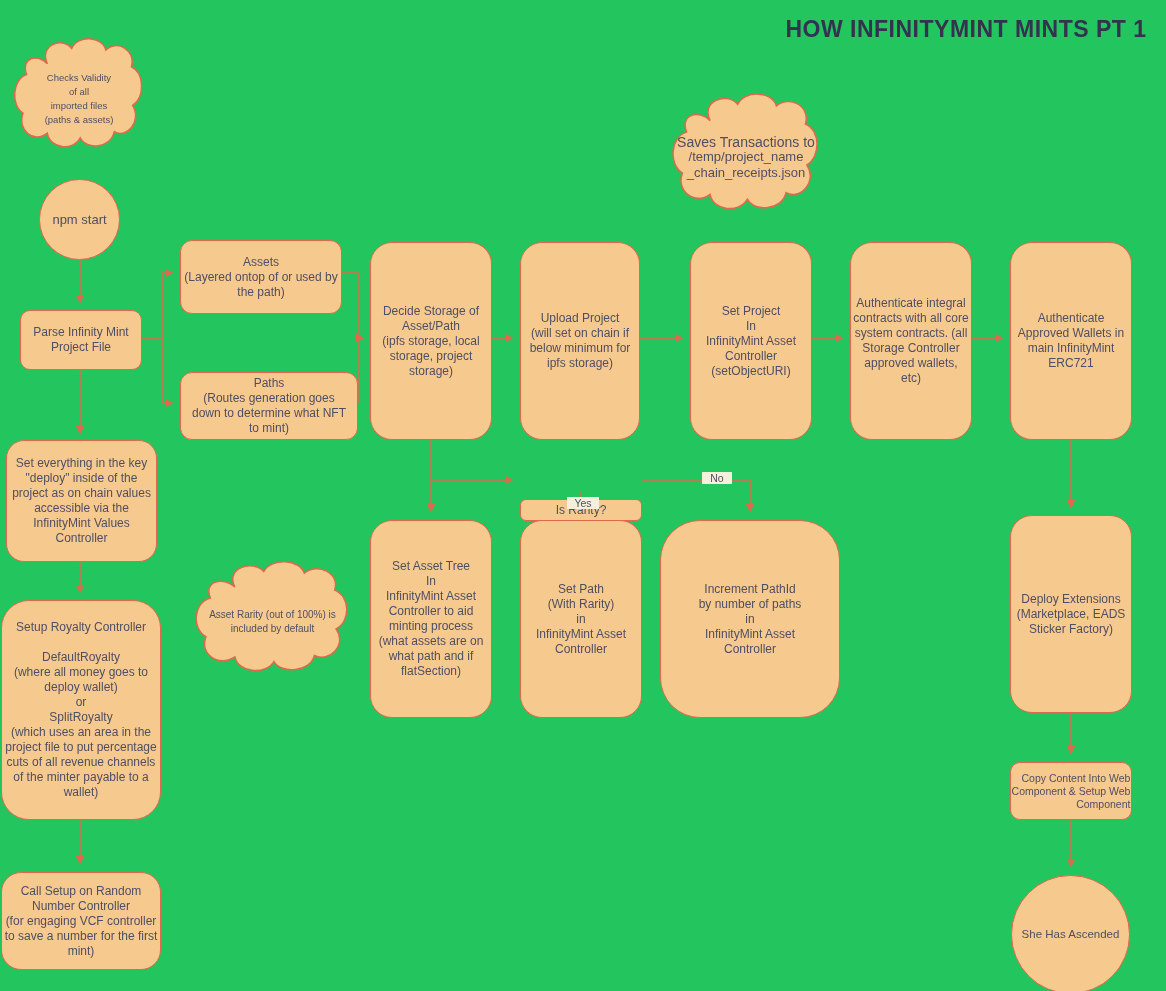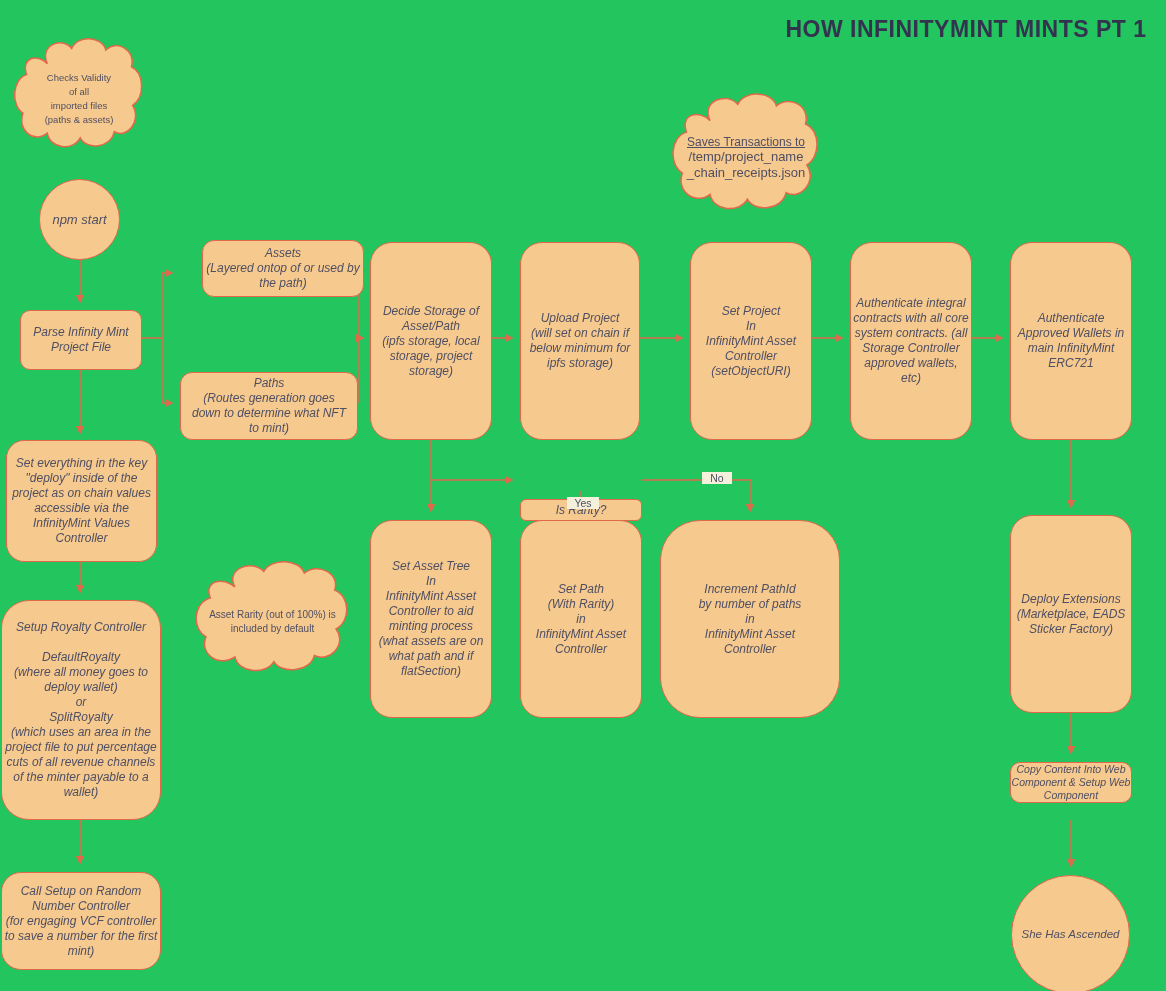--- a/index.html
+++ b/index.html
@@ -4,41 +4,41 @@
 <style>
   html,body{margin:0;padding:0;}
   body{font-family:"Liberation Sans","DejaVu Sans",sans-serif;}
   .canvas{position:relative;width:1166px;height:991px;background:#22c55e;overflow:hidden;}
 
   .title{position:absolute;left:770px;top:16px;width:392px;text-align:center;
          font-size:23px;font-weight:bold;color:#33334f;letter-spacing:.5px;}
 
   .node{position:absolute;box-sizing:border-box;display:flex;align-items:center;justify-content:center;
         text-align:center;white-space:pre;background:#f6c98e;border:1.5px solid #e0694c;
-        color:#4f4f63;font-size:12px;line-height:15px;font-style:italic;}
+        color:#4f4f63;font-size:12px;line-height:15px;}
   .circle{border-radius:50%;}
   .r6{border-radius:6px;margin-top:30px;}  .r10{border-radius:10px;} .r12{border-radius:12px;} .r18{border-radius:18px;} .r20{border-radius:20px;}
   .r22{border-radius:22px;} .r28{border-radius:28px;} .r40{border-radius:40px;}
 
   .cloud{position:absolute;}
   .cloud svg{position:absolute;left:0;top:0;width:100%;height:100%;}
   .cloud .cloud-text{position:absolute;left:6%;top:0;width:88%;height:100%;
         display:flex;flex-direction:column;align-items:center;justify-content:center;
         text-align:center;white-space:pre;color:#4f4f63;font-size:9.5px;line-height:14px;}
   .cloud-path{fill:#f6c98e;stroke:#e0694c;stroke-width:1.5;vector-effect:non-scaling-stroke;}
 
   .wires{position:absolute;left:0;top:0;pointer-events:none;}
 
   .edge-label{position:absolute;background:#f5f0dc;color:#4f4f63;font-size:10.5px;
         padding:0 2px;text-align:center;}
 
   .fs10{font-size:10.5px;line-height:13px;}
   .fs11{font-size:11.5px;}
   .fs13{font-size:13px;}
-  .saves-small{font-size:12px;line-height:14px;text-decoration:underline;}
+  .saves-small{font-size:14px;line-height:14px;}
   .saves-path{font-size:13px;line-height:16px;}
 </style>
 </head>
 <body>
 
 <div class="canvas">
 
   <svg class="wires" width="1166" height="991">
     <defs>
       <marker id="arr" markerWidth="8" markerHeight="8" refX="5" refY="3" orient="auto">
@@ -99,21 +99,21 @@
     </svg>
     <div class="cloud-text" style="font-size:10px;">Asset Rarity (out of 100%) is
 included by default</div>
   </div>
 
   <div class="node circle fs13" style="left:39px;top:179px;width:81px;height:81px;">npm start</div>
 
   <div class="node r10" style="left:20px;top:310px;width:122px;height:60px;">Parse Infinity Mint
 Project File</div>
 
-  <div class="node r12" style="left:180px;top:240px;width:162px;height:57px;margin-left:22px;">Assets
+  <div class="node r12" style="left:180px;top:240px;width:162px;height:74px;">Assets
 (Layered ontop of or used by
 the path)</div>
 
   <div class="node r12" style="left:180px;top:372px;width:178px;height:68px;">Paths
 (Routes generation goes
 down to determine what NFT
 to mint)</div>
 
   <div class="node r22" style="left:370px;top:242px;width:122px;height:198px;">Decide Storage of
 Asset/Path
@@ -190,21 +190,21 @@
   <div class="node r40" style="left:660px;top:520px;width:180px;height:198px;">Increment PathId
 by number of paths
 in
 InfinityMint Asset
 Controller</div>
 
   <div class="node r22" style="left:1010px;top:515px;width:122px;height:198px;">Deploy Extensions
 (Marketplace, EADS
 Sticker Factory)</div>
 
-  <div class="node r10 fs10" style="left:1010px;top:762px;width:122px;height:41px;">Copy Content Into Web
+  <div class="node r10 fs10" style="left:1010px;top:762px;width:122px;height:58px;text-align:right;">Copy Content Into Web
 Component &amp; Setup Web
 Component</div>
 
   <div class="node circle fs11" style="left:1011px;top:875px;width:119px;height:119px;">She Has Ascended</div>
 
   <div class="edge-label" style="left:567px;top:497px;width:28px;">Yes</div>
   <div class="edge-label" style="left:702px;top:472px;width:26px;">No</div>
 
 </div>
 

